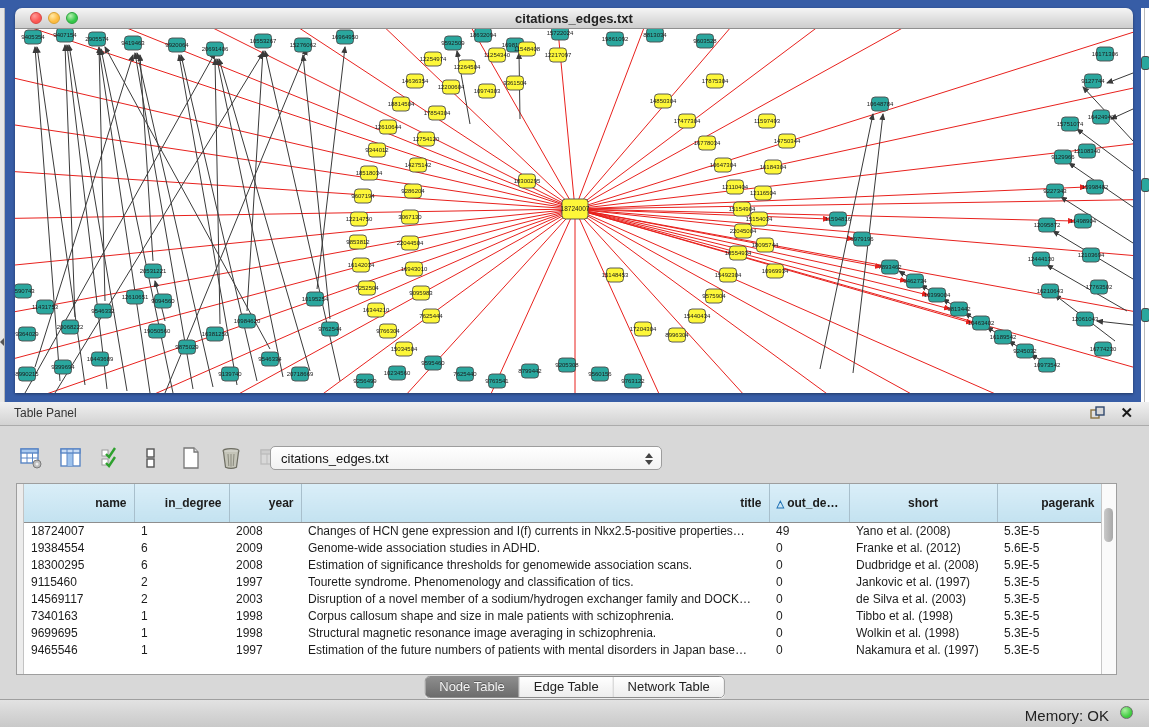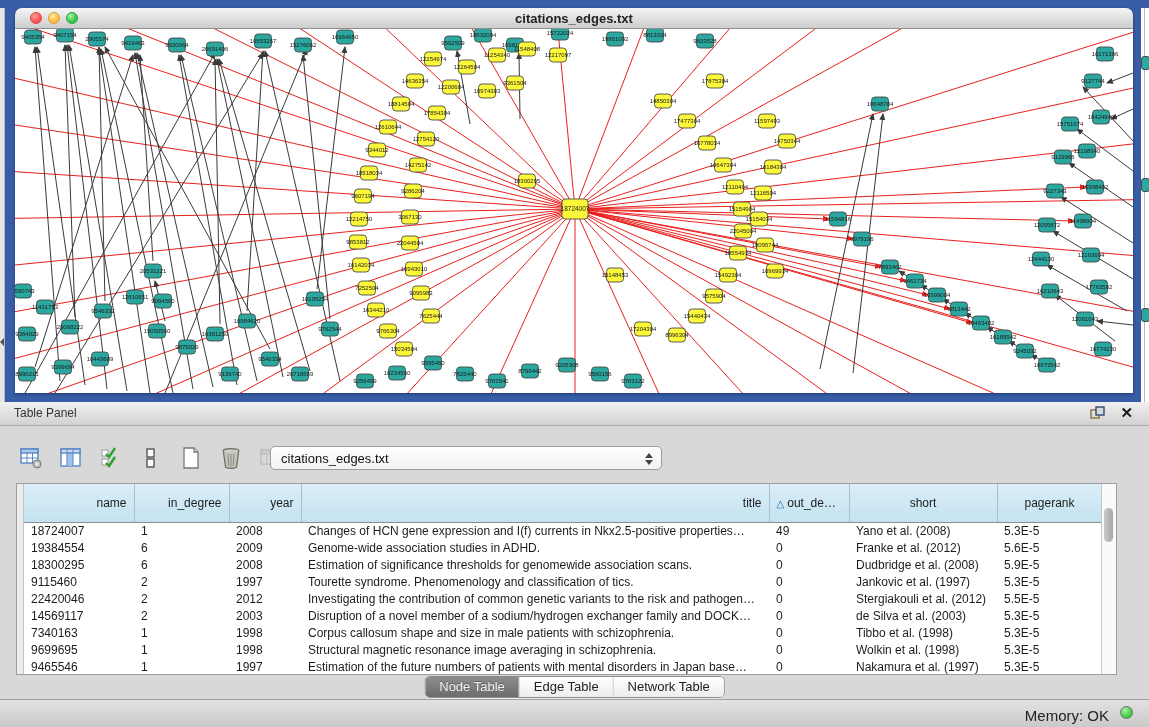--- a/index.html
+++ b/index.html
@@ -43,21 +43,21 @@
   .combo .cval{position:absolute;left:10px;top:4px;font-size:13px;color:#111;}
   .combo .arrows{position:absolute;right:7px;top:4px;width:9px;height:16px;}
   .combo .arrows div{width:0;height:0;border-left:4px solid transparent;border-right:4px solid transparent;margin:2px 0;}
   .combo .arrows .up{border-bottom:5px solid #444;}
   .combo .arrows .dn{border-top:5px solid #444;}
 
   
   #tablebox{position:absolute;left:16px;top:81px;width:1101px;height:192px;background:#fff;border:1px solid #9e9e9e;box-sizing:border-box;}
   #datatable{border-collapse:collapse;table-layout:fixed;width:1078px;font-size:12px;color:#1c1c1c;}
   #datatable th{height:21px;background:linear-gradient(#daeef8,#c3e2f0);border-right:1px solid #a8bfcc;border-bottom:1px solid #8e8e8e;
-    font-weight:400;font-size:12px;color:#1c1c1c;padding:12px 7px;white-space:nowrap;overflow:hidden;cursor:pointer;box-sizing:border-box;}
+    font-weight:700;font-size:12px;color:#1c1c1c;padding:12px 7px;white-space:nowrap;overflow:hidden;cursor:pointer;box-sizing:border-box;}
   #datatable td{height:17px;padding:0 7px;white-space:nowrap;overflow:hidden;box-sizing:border-box;}
   .gutter{position:absolute;left:0;top:0;width:6px;height:100%;background:#ececec;border-right:1px solid #c3c3c3;}
   .vscroll{position:absolute;right:0;top:0;width:15px;height:100%;background:#fafafa;border-left:1px solid #c6c6c6;box-sizing:border-box;}
   .vthumb{position:absolute;left:2px;top:24px;width:9px;height:34px;border-radius:5px;background:linear-gradient(90deg,#c9c9c9,#a8a8a8);cursor:pointer;}
   .sorttri{font-size:10px;margin-right:3px;color:#1c6fb4;}
 
   
   .tabs{position:absolute;left:50%;top:274px;transform:translateX(-50%);display:flex;border:1px solid #8c8c8c;border-radius:5px;overflow:hidden;background:#fff;box-shadow:0 1px 0 rgba(255,255,255,.6);}
   .tab{padding:2px 14px 3px 14px;font-size:13px;color:#222;background:linear-gradient(#ffffff,#ededed);border-right:1px solid #c2c2c2;cursor:pointer;white-space:nowrap;}
   .tab:last-child{border-right:none;}
@@ -793,21 +793,21 @@
           <col style="width: 105px;">
         </colgroup>
       <thead>
           <tr id="headrow">
             <th style="text-align: right;">name</th>
             <th style="text-align: right;">in_degree</th>
             <th style="text-align: right;">year</th>
             <th style="text-align: right;">title</th>
             <th style="text-align: left;"><span class="sorttri">△</span>out_de…</th>
             <th style="text-align: center;">short</th>
-            <th style="text-align: center;">pagerank</th>
+            <th style="text-align: right;">pagerank</th>
           </tr>
         </thead>
       <tbody id="bodyrows">
           <tr>
             <td>18724007</td>
             <td>1</td>
             <td>2008</td>
             <td>Changes of HCN gene expression and I(f) currents in Nkx2.5-positive properties…</td>
             <td>49</td>
             <td>Yano et al. (2008)</td>
@@ -832,29 +832,20 @@
             <td>5.9E-5</td>
           </tr>
           <tr>
             <td>9115460</td>
             <td>2</td>
             <td>1997</td>
             <td>Tourette syndrome. Phenomenology and classification of tics.</td>
             <td>0</td>
             <td>Jankovic et al. (1997)</td>
             <td>5.3E-5</td>
-          </tr>
-          <tr>
-            <td>22420046</td>
-            <td>2</td>
-            <td>2012</td>
-            <td>Investigating the contribution of common genetic variants to the risk and pathogen…</td>
-            <td>0</td>
-            <td>Stergiakouli et al. (2012)</td>
-            <td>5.5E-5</td>
           </tr>
           <tr>
             <td>14569117</td>
             <td>2</td>
             <td>2003</td>
             <td>Disruption of a novel member of a sodium/hydrogen exchanger family and DOCK…</td>
             <td>0</td>
             <td>de Silva et al. (2003)</td>
             <td>5.3E-5</td>
           </tr>

